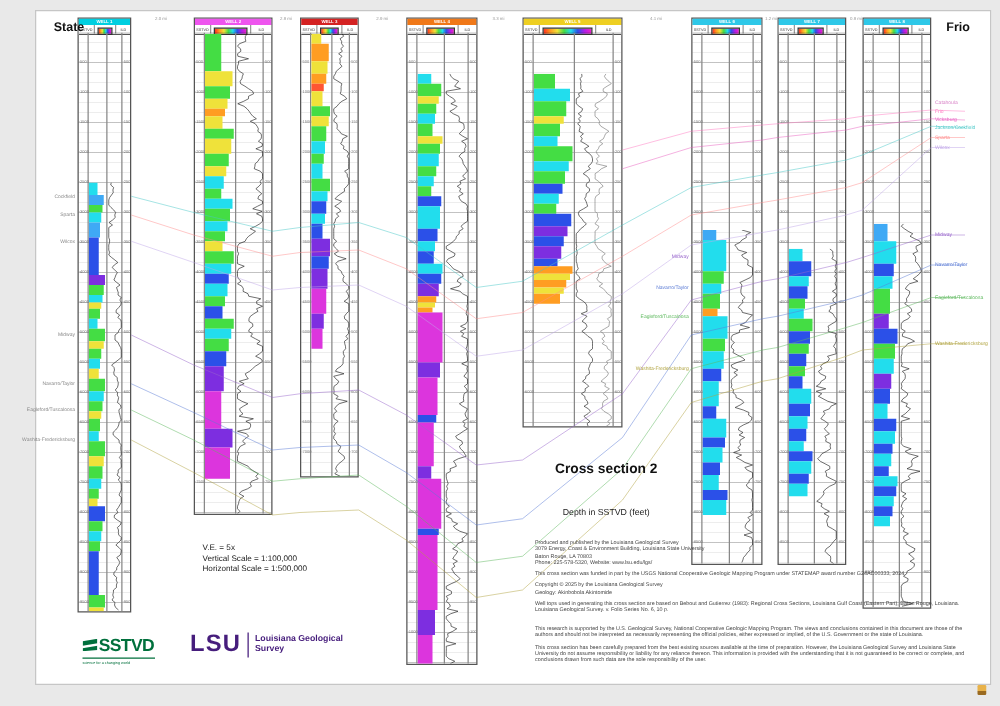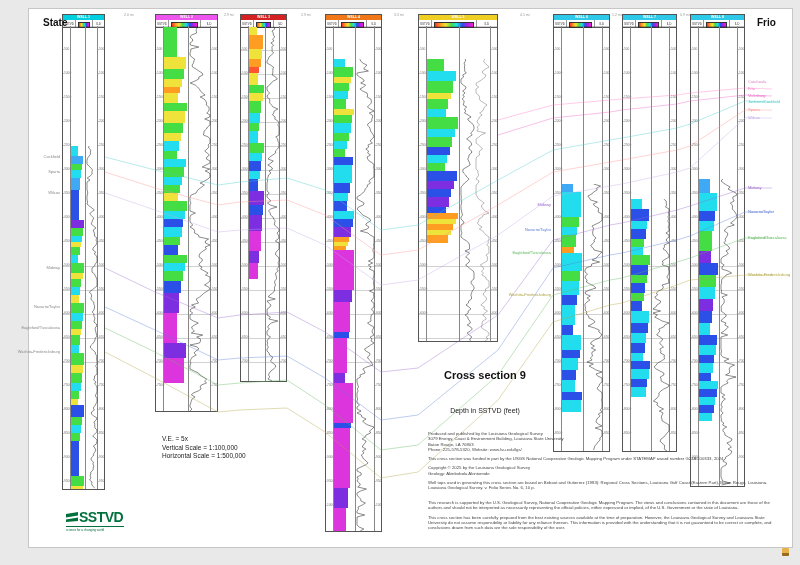--- a/index.html
+++ b/index.html
@@ -732,21 +732,21 @@
       <div class="dist-label" style="left: 124px;">2.0 mi</div>
       <div class="dist-label" style="left: 224px;">2.9 mi</div>
       <div class="dist-label" style="left: 301px;">2.9 mi</div>
       <div class="dist-label" style="left: 394px;">3.3 mi</div>
       <div class="dist-label" style="left: 520px;">4.1 mi</div>
       <div class="dist-label" style="left: 612px;">1.2 mi</div>
       <div class="dist-label" style="left: 680px;">0.9 mi</div>
     </div>
 
   <div id="title-block">
-    <div id="cs-title">Cross section 9</div>
+    <div id="cs-title">Cross section 2</div>
     <div id="cs-subtitle">Depth in SSTVD (feet)</div>
   </div>
 
   <div id="scale-block">
       <div>V.E. = 5x</div>
       <div>Vertical Scale = 1:100,000</div>
       <div>Horizontal Scale = 1:500,000</div>
     </div>
   <div id="attribution">
       <p>Produced and published by the Louisiana Geological Survey<br>3079 Energy, Coast &amp; Environment Building, Louisiana State University<br>Baton Rouge, LA 70803<br>Phone: 225-578-5320, Website: www.lsu.edu/lgs/</p>
@@ -757,15 +757,23 @@
   <div id="disclaimer">
       <p>This research is supported by the U.S. Geological Survey, National Cooperative Geologic Mapping Program. The views and conclusions contained in this document are those of the authors and should not be interpreted as necessarily representing the official policies, either expressed or implied, of the U.S. Government or the state of Louisiana.</p>
       <p>This cross section has been carefully prepared from the best existing sources available at the time of preparation. However, the Louisiana Geological Survey and Louisiana State University do not assume responsibility or liability for any reliance thereon. This information is provided with the understanding that it is not guaranteed to be correct or complete, and conclusions drawn from such data are the sole responsibility of the user.</p>
     </div>
 
   <div id="usgs-logo">
     <div><span id="usgs-wave"></span><span id="usgs-text">SSTVD</span></div>
     <div id="usgs-tagline">science for a changing world</div>
   </div>
 
+  <div id="lsu-logo">
+    <span id="lsu-text">LSU</span>
+    <span id="lsu-divider"></span>
+    <span id="lsu-name">
+      <span>Louisiana Geological</span><br>
+      <span>Survey</span>
+    </span>
+  </div>
 
   <div id="corner-marker"></div>
 </div>
 
 </body></html>

